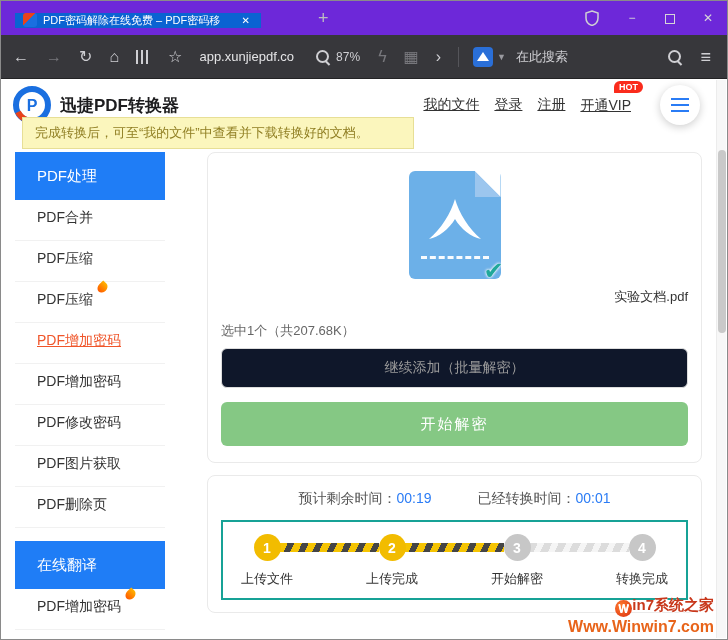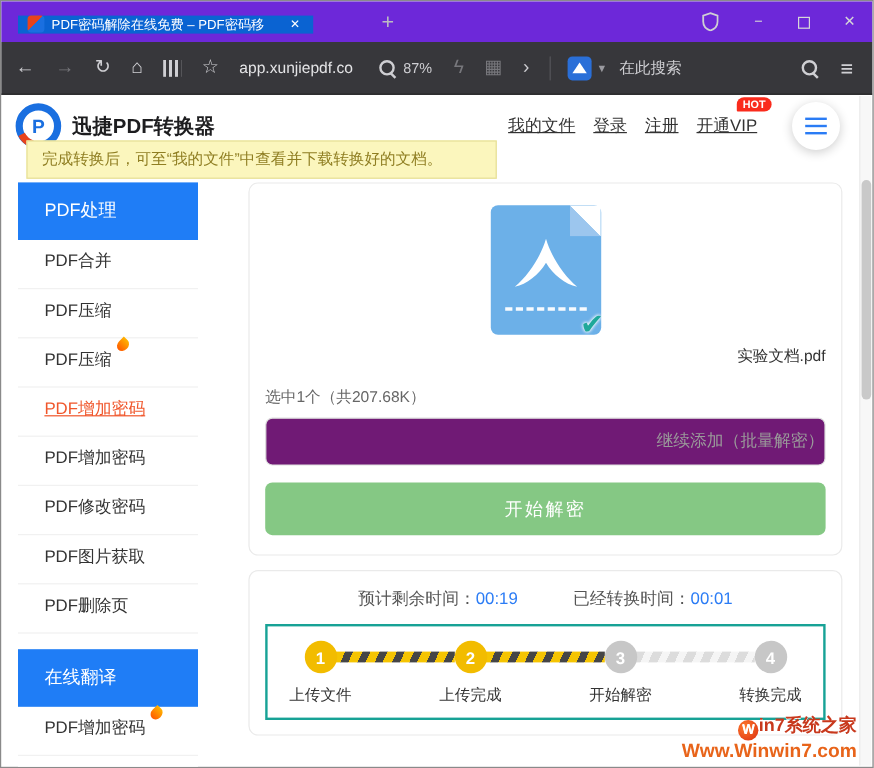--- a/index.html
+++ b/index.html
@@ -66,21 +66,21 @@
 .card1{padding:18px 13px 16px;}
 .pdf-icon{position:relative;width:92px;height:108px;margin:0 auto;background:#6cb0e8;border-radius:6px;}
 .fold-cut{position:absolute;top:0;right:0;width:26px;height:26px;background:#fff;clip-path:polygon(0 0,100% 0,100% 100%);}
 .fold-flap{position:absolute;top:0;right:0;width:26px;height:26px;background:#9cc6ee;clip-path:polygon(0 0,100% 100%,0 100%);}
 .acro{position:absolute;left:16px;top:24px;}
 .dash-line{position:absolute;left:12px;right:12px;bottom:20px;border-top:3px dashed rgba(255,255,255,.95);}
 .check{position:absolute;right:-3px;bottom:-6px;color:#1fa89a;font-size:24px;font-weight:bold;text-shadow:0 0 3px #fff,0 0 3px #fff;}
 .file-name{text-align:right;font-size:13px;color:#333;margin-top:9px;}
 .sel-info{font-size:13px;color:#666;margin-top:16px;}
 .btn{display:block;width:100%;border-radius:6px;cursor:pointer;}
-.btn-add{margin-top:8px;height:40px;background:#701a75;border:1px solid #ddd;color:#9a9a9a;font-size:14px;text-align:right;}
+.btn-add{margin-top:8px;height:40px;background:#0f172a;border:1px solid #ddd;color:#9a9a9a;font-size:14px;}
 .btn-start{margin-top:14px;height:44px;background:#85c884;border:none;color:#fff;font-size:15px;letter-spacing:2px;}
 .card2{margin-top:12px;padding:14px 13px 12px;}
 .time-row{display:flex;justify-content:center;gap:46px;font-size:14px;color:#555;}
 .time-val{color:#2b7cf5;}
 .steps-box{margin-top:12px;border:2px solid #17a296;padding:12px 18px 10px;}
 .steps-row{display:flex;align-items:flex-start;}
 .step{display:flex;flex-direction:column;align-items:center;gap:9px;position:relative;z-index:2;}
 .circle{width:27px;height:27px;border-radius:50%;color:#fff;font-weight:bold;font-size:14px;display:flex;align-items:center;justify-content:center;}
 .step.done .circle{background:#f2bc00;}
 .step.pending .circle{background:#c7c7c7;}

